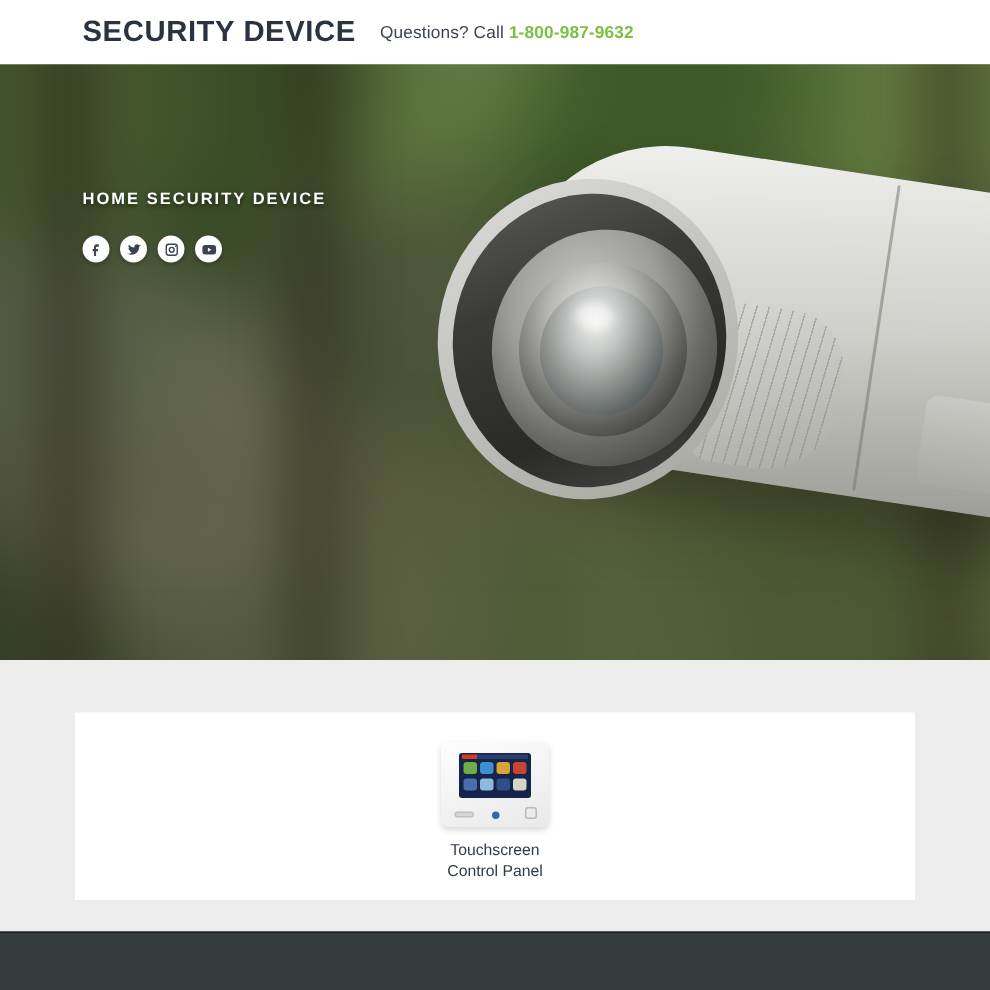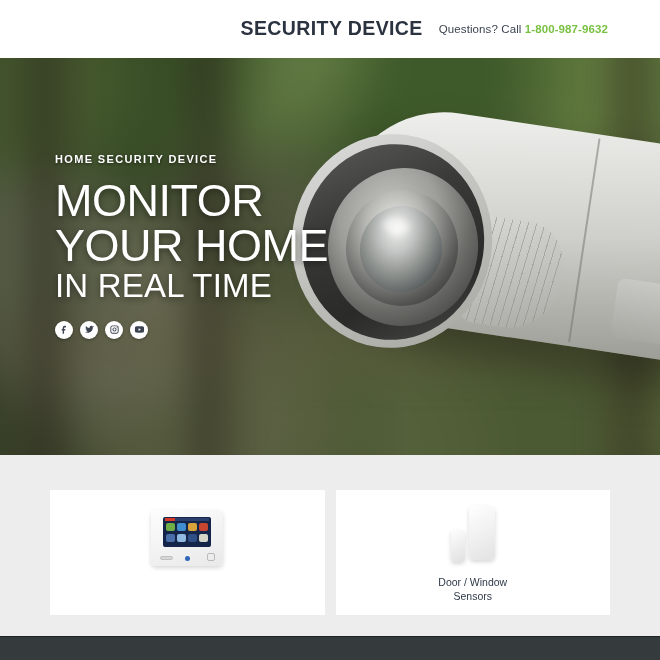--- a/index.html
+++ b/index.html
@@ -5,22 +5,22 @@
   * { box-sizing: border-box; margin: 0; padding: 0; }
   html, body {
     width: 660px; height: 660px; overflow: hidden;
     font-family: "Liberation Sans", sans-serif;
     background: #ffffff;
   }
   .page { position: relative; width: 660px; height: 660px; }
 
   
   .header {
-    position: relative; height: 58px; background: #ffffff;
-    display: flex; align-items: center; justify-content: flex-end;
+    position: relative; height: 43px; background: #ffffff;
+    display: flex; align-items: center; justify-content: flex-start;
     padding: 0 52px 0 55px;
   }
   .logo {
     font-size: 19.5px; font-weight: bold; color: #2b3340;
     letter-spacing: 0.4px; line-height: 1;
   }
   .contact {
     font-size: 11.5px; color: #3c4450; letter-spacing: 0.1px;
     white-space: nowrap;
     padding-left: 16px;
@@ -124,21 +124,21 @@
     content:""; position:absolute; inset:0;
     background: repeating-linear-gradient(98deg, rgba(140,140,136,.55) 0 1px, transparent 1px 8px);
   }
   .cam-mount {
     position: absolute; left: 346px; top: 180px; width: 64px; height: 60px;
     background: linear-gradient(180deg, #c8c8c4, #a8a8a3);
     border-radius: 8px; transform: rotate(8.5deg);
   }
 
   
-  .hero-copy { position: absolute; left: 55px; top: 95px; width: 300px; z-index: 5; }
+  .hero-copy { position: absolute; left: 55px; top: 84px; width: 300px; z-index: 5; }
   .eyebrow {
     font-size: 11px; font-weight: bold; color: #ffffff;
     letter-spacing: 1.35px; margin-bottom: 14px;
     text-shadow: 0 1px 3px rgba(0,0,0,.55);
   }
   .headline {
     color: #ffffff; font-weight: 300; line-height: 0.99;
     text-shadow: 0 2px 6px rgba(0,0,0,.45);
   }
   .headline .l1, .headline .l2 { font-size: 45px; letter-spacing: -0.5px; display: block; }
@@ -247,25 +247,20 @@
       <div class="cam-vent"></div>
       <div class="cam-hood"></div>
       <div class="cam-hood-inner"></div>
       <div class="cam-lens-ring"></div>
       <div class="cam-lens-mid"></div>
       <div class="cam-lens-glass"></div>
     </div>
 
     <div class="hero-copy">
       <div class="eyebrow">HOME SECURITY DEVICE</div>
-      <div class="headline">
-        <span class="l1">MONITOR</span>
-        <span class="l2">YOUR HOME</span>
-        <span class="l3">IN REAL TIME</span>
-      </div>
 
       <div class="socials">
         <span class="soc">
           <svg viewBox="0 0 24 24">
               <path d="M15 4h-2.5A4.5 4.5 0 0 0 8 8.5V11H6v3h2v7h3v-7h2.5l.5-3H11V8.8c0-.6.3-1 1-1h3V4z"></path>
             </svg>
         </span>
         <span class="soc">
           <svg viewBox="0 0 24 24">
               <path d="M22 5.9c-.7.3-1.5.5-2.3.6.8-.5 1.4-1.3 1.7-2.2-.8.5-1.6.8-2.5 1a3.9 3.9 0 0 0-6.7 3.5A11 11 0 0 1 4.1 4.6a3.9 3.9 0 0 0 1.2 5.2c-.6 0-1.2-.2-1.8-.5 0 1.9 1.3 3.5 3.1 3.8-.6.2-1.2.2-1.8.1a3.9 3.9 0 0 0 3.6 2.7A7.8 7.8 0 0 1 2 17.5a11 11 0 0 0 6 1.7c7.2 0 11.1-6 11.1-11.1v-.5c.8-.6 1.4-1.3 1.9-2.1z"></path>
@@ -303,34 +298,26 @@
               <div class="pi" style="background:#8fb9e0"></div>
               <div class="pi" style="background:#2f4f86"></div>
               <div class="pi" style="background:#d6d6c8"></div>
             </div>
           </div>
           <div class="panel-slot"></div>
           <div class="panel-dot"></div>
           <div class="panel-btn"></div>
         </div>
       </div>
-    </div>
-
-
-    <div class="card">
-      <div class="card-img">
-        <div class="sensors">
-          <div class="sensor-big"></div>
-          <div class="sensor-small"></div>
-        </div>
-      </div>
       <div class="card-label">
-        <span>Door / Window</span><br>
-        <span>Sensors</span>
+        <span>Touchscreen</span><br>
+        <span>Control Panel</span>
       </div>
     </div>
 
 
+
+
   </div>
 
   <div class="footer"></div>
 
 </div>
 
 </body></html>

